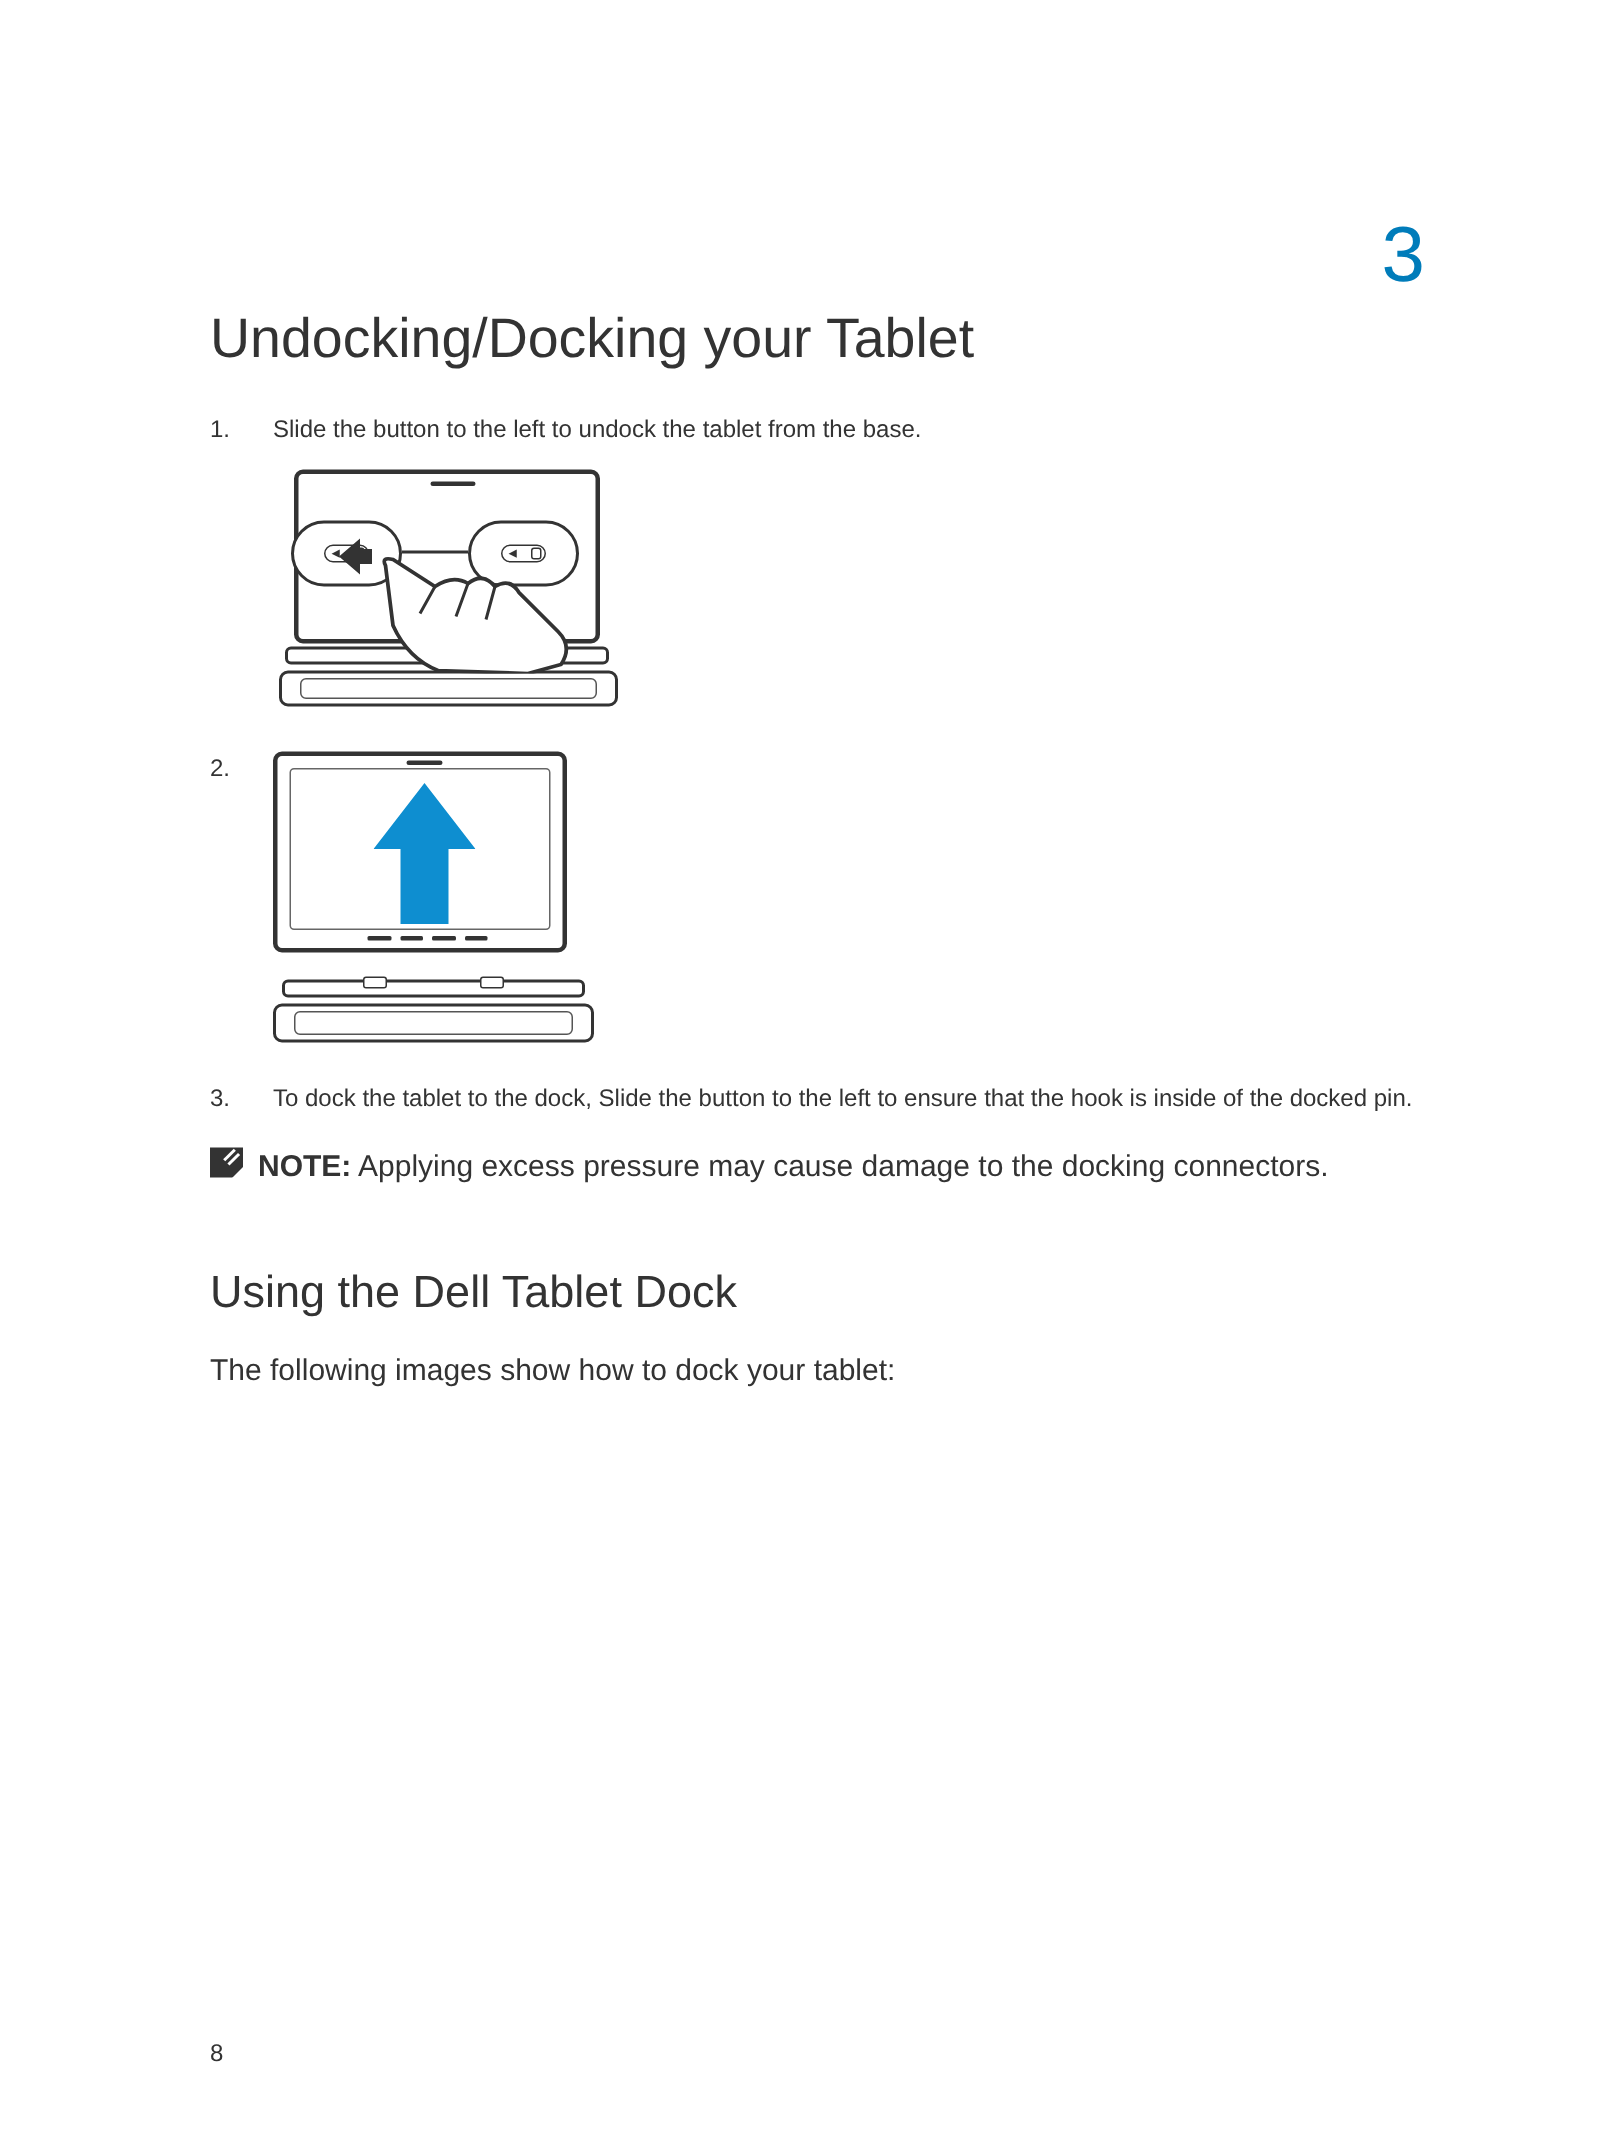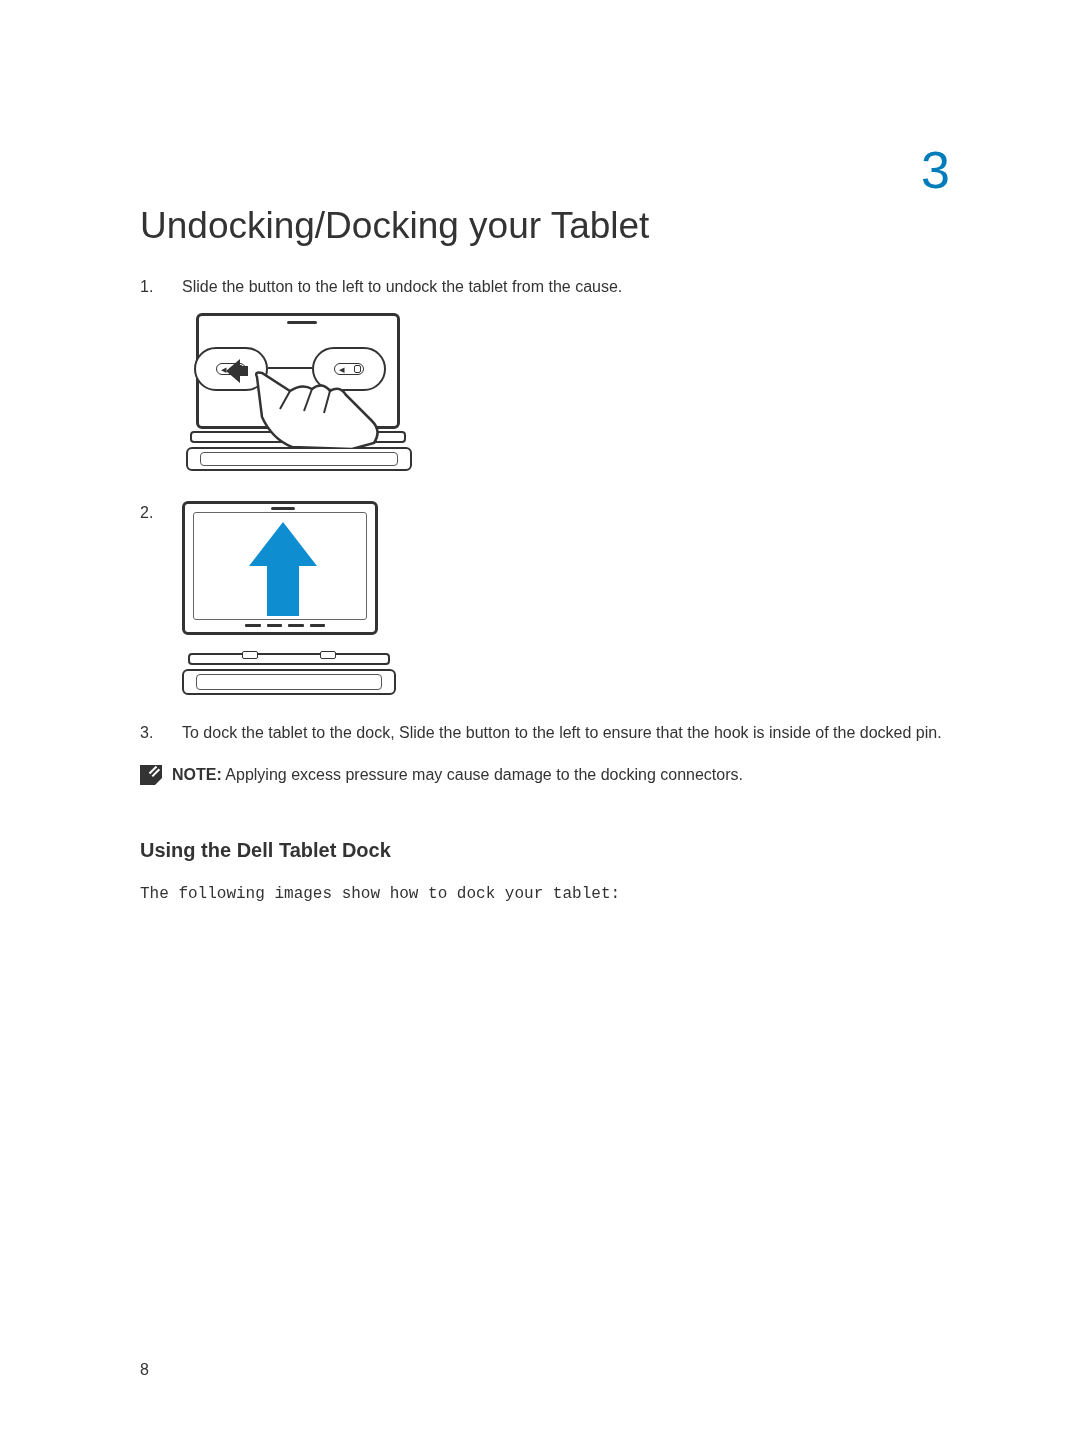--- a/index.html
+++ b/index.html
@@ -205,21 +205,21 @@
       content: ""; position: absolute;
       top: 3px; left: 12px; right: 12px; bottom: 3px;
       border: 1px solid #555; border-radius: 4px;
     }
     
     .note {
       display: flex;
       align-items: flex-start;
       gap: 10px;
       margin-top: 12px;
-      font-size: 16px;
+      font-size: 20px;
       line-height: 1.5;
     }
     .note-icon {
       width: 22px; height: 20px;
       background: #333;
       position: relative;
       flex-shrink: 0;
       margin-top: 2px;
     }
     .note-icon::before {
@@ -234,48 +234,47 @@
       content: "";
       position: absolute;
       right: 4px; top: 4px;
       width: 10px; height: 2px;
       background: #fff;
       transform: rotate(-45deg);
       box-shadow: 0 4px 0 #fff;
     }
     .note-label { font-weight: 700; }
     h2 {
-      font-size: 20px;
-      font-weight: 700;
+      font-size: 30px;
+      font-weight: 400;
       margin-top: 52px;
       margin-bottom: 20px;
     }
     .body-text {
-      font-size: 16px;
+      font-size: 20px;
       line-height: 1.5;
-      font-family: Liberation Mono, monospace;
     }
     .page-number {
       position: absolute;
       bottom: 55px;
       left: 140px;
       font-size: 16px;
     }
   </style>
 </head>
 <body>
 
 <div class="page">
   <div class="chapter-number">3</div>
 
   <h1>Undocking/Docking your Tablet</h1>
 
   <ol class="steps">
     <li>
-      <span>Slide the button to the left to undock the tablet from the cause.</span>
+      <span>Slide the button to the left to undock the tablet from the base.</span>
       <div class="figure">
         <div class="fig1">
           <div class="laptop-screen"></div>
           <div class="laptop-hinge"></div>
           <div class="laptop-base"></div>
           <div class="callout-connector"></div>
           <div class="callout callout-1">
             <div class="slider-track">
                 <div class="slider-knob"></div>
               </div>

